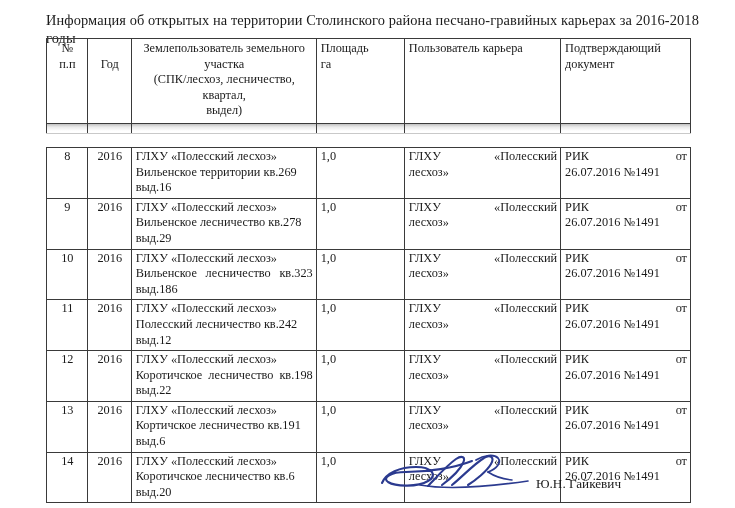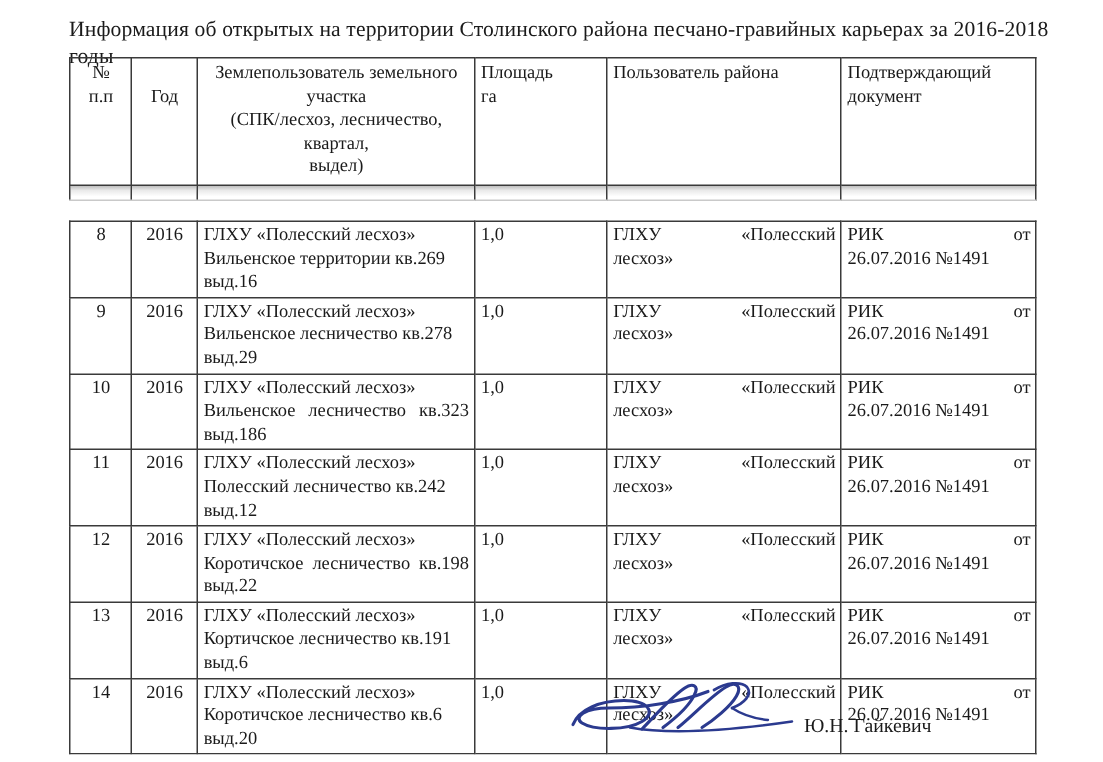--- a/index.html
+++ b/index.html
@@ -162,21 +162,21 @@
         <td class="h-user">
           <div>Землепользователь земельного участка</div>
           <div>(СПК/лесхоз, лесничество, квартал,</div>
           <div>выдел)</div>
         </td>
         <td class="h-center">
           <div>Площадь</div>
           <div>га</div>
         </td>
         <td class="h-center">
-          <div>Пользователь района</div>
+          <div>Пользователь карьера</div>
         </td>
         <td class="h-center">
           <div>Подтверждающий</div>
           <div>документ</div>
         </td>
       </tr>
 
       <tr class="faded">
         <td>
             <span class="fade-smudge"></span>

